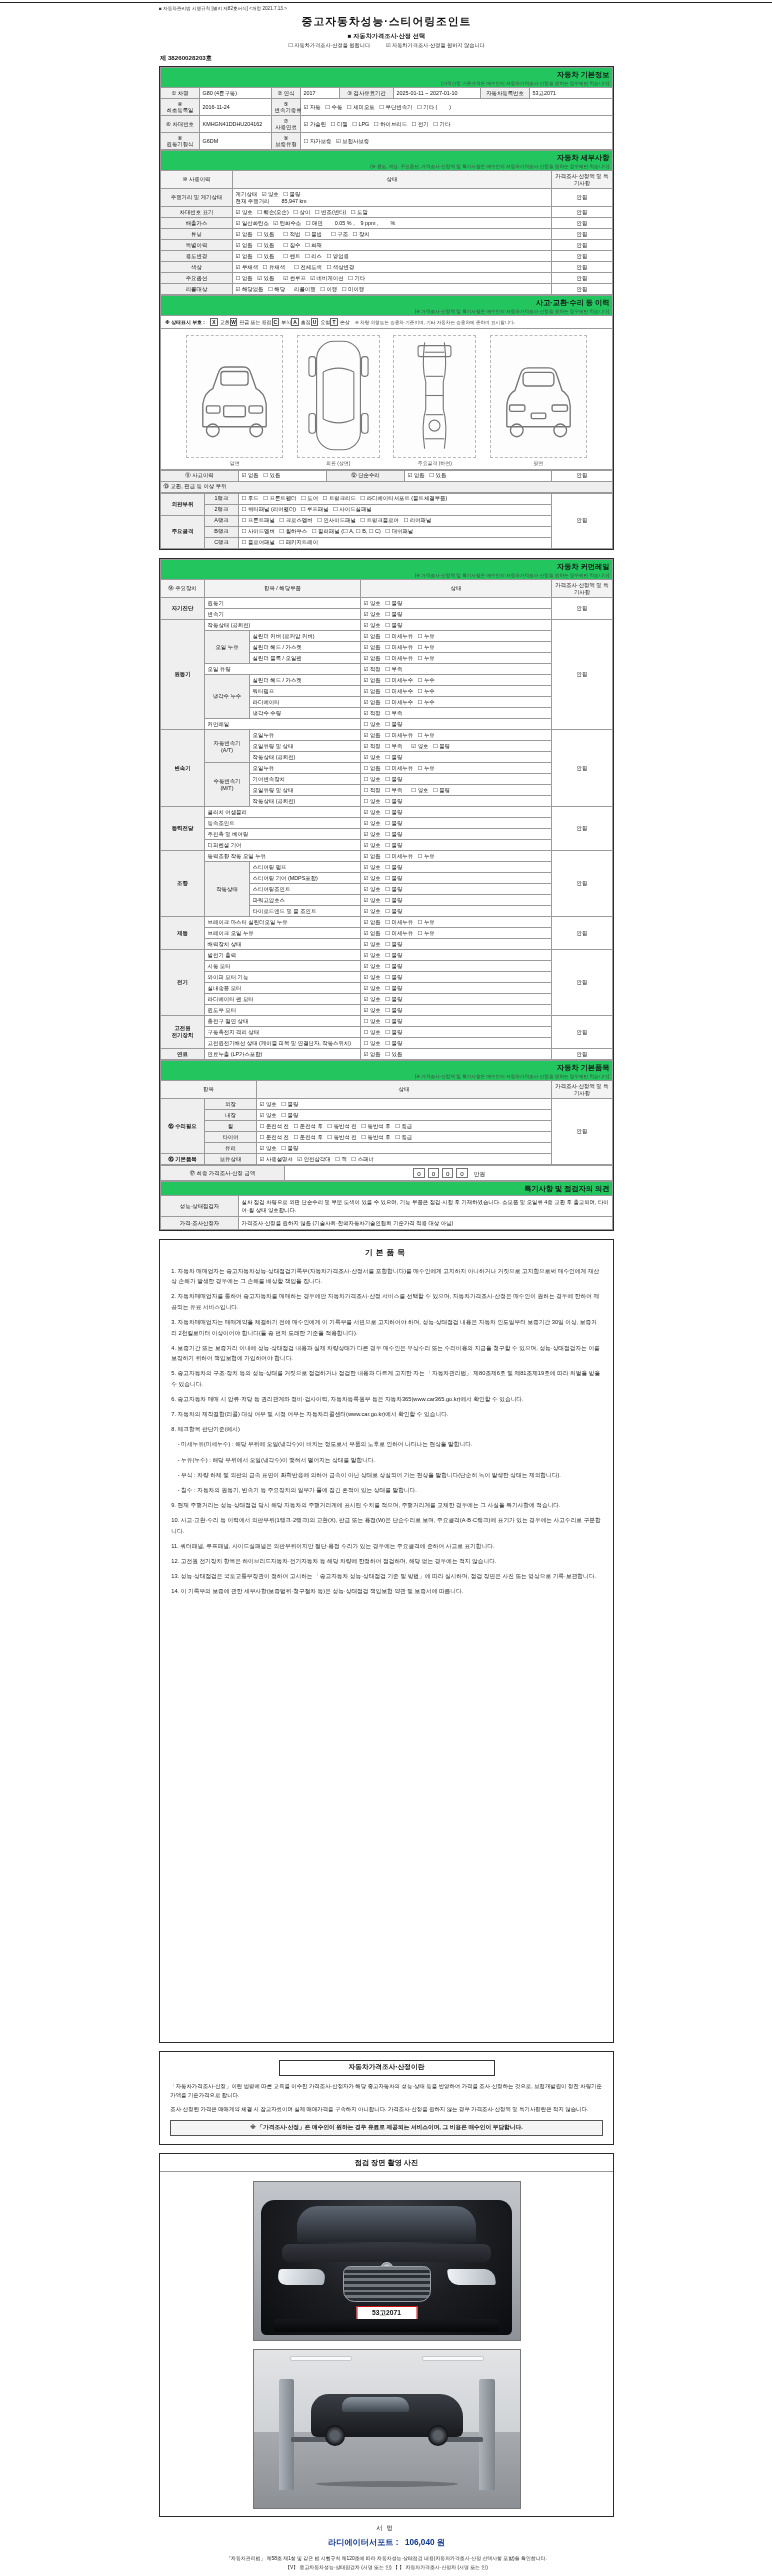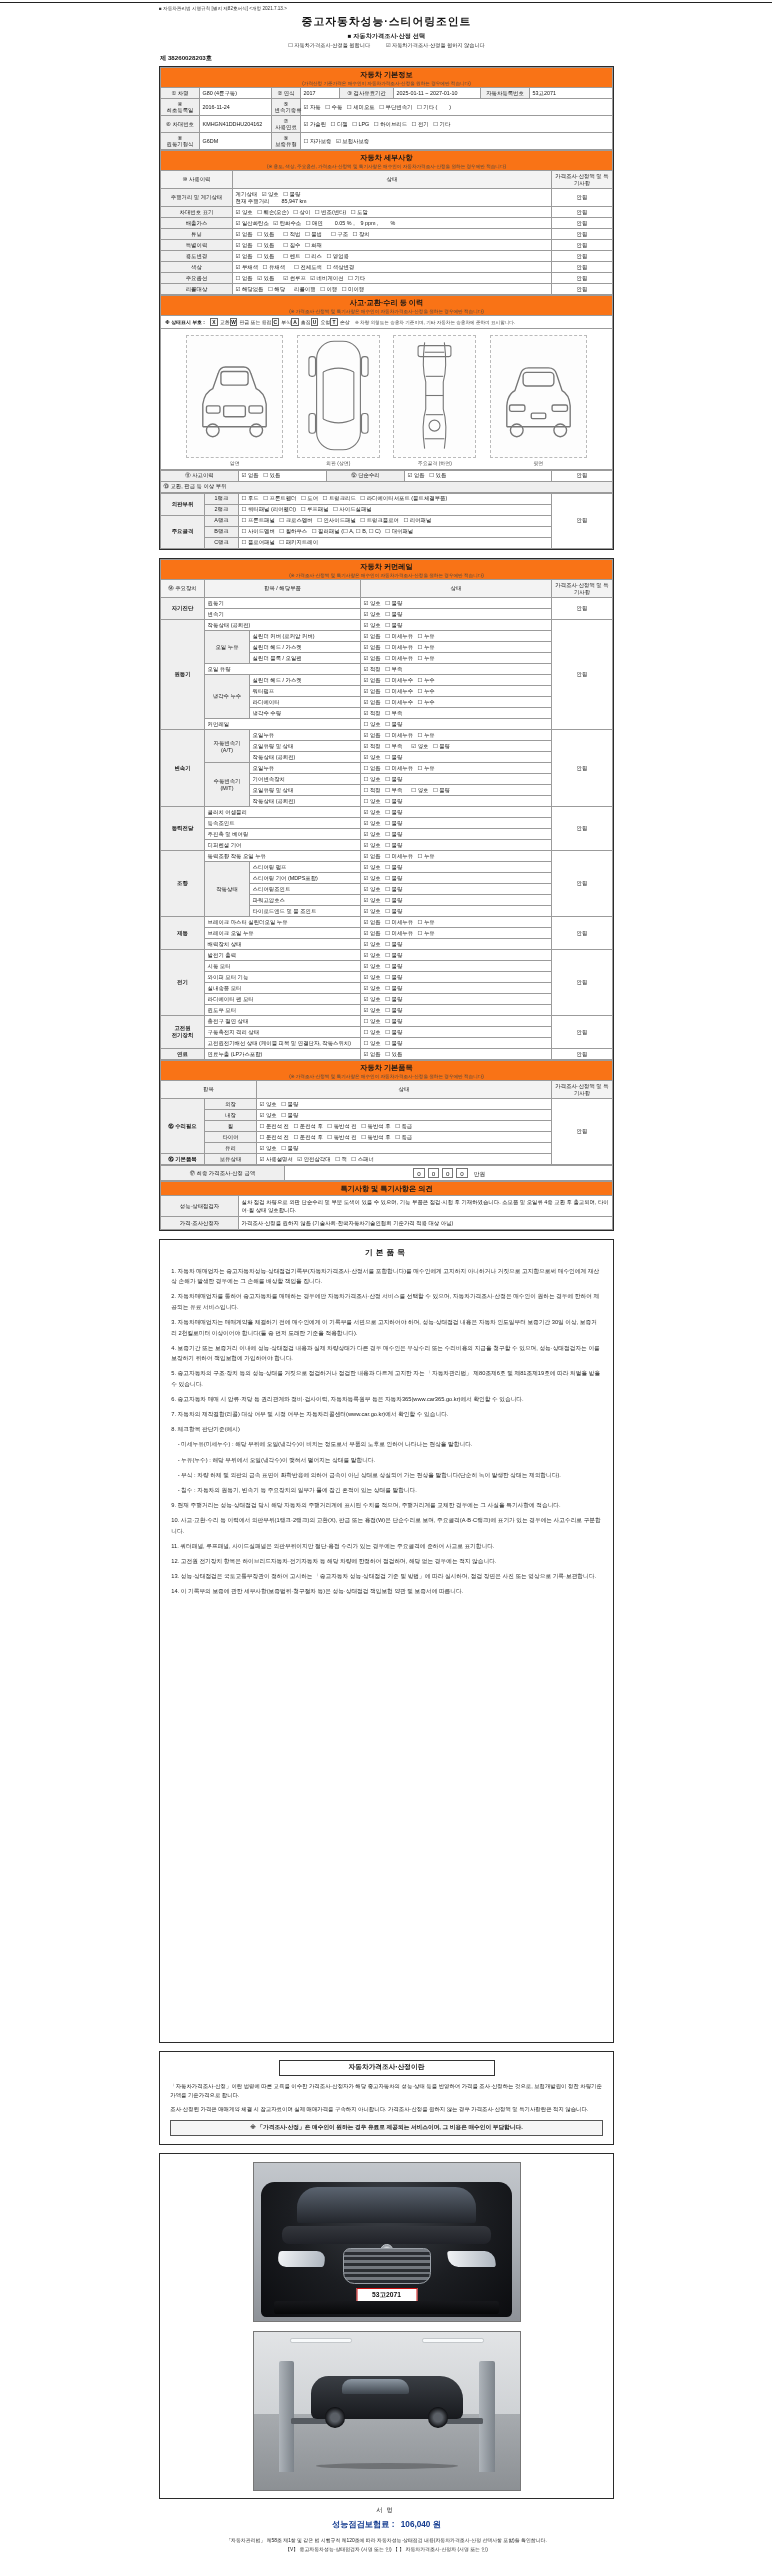--- a/index.html
+++ b/index.html
@@ -19,21 +19,21 @@
   .doc-no { font-size:6.2px; font-weight:bold; margin:5.2px 0 2.6px 1px; }
 
   .block { border:0.9px solid #2b2b2b; margin-bottom:8.2px; background:#fff; }
   table.tbl { width:100%; border-collapse:collapse; table-layout:fixed; }
   .tbl td { border:0.5px solid #9b9b9b; font-size:5.4px; padding:1.5px 2.6px; vertical-align:middle; word-break:break-all; }
   .tbl .lbl { background:#efefef; text-align:center; word-break:keep-all; }
   .tbl .hd { background:#f3f3f3; text-align:center; }
   .tbl .state { text-align:left; white-space:pre-wrap; }
   .tbl .price { text-align:center; }
   .tbl .device { font-weight:bold; }
-  .sec-title-cell { border:0.5px solid #9b9b9b; text-align:center; padding:2.6px 2.1px 2.1px; background:#f97316; }
+  .sec-title-cell { border:0.5px solid #9b9b9b; text-align:right; padding:2.6px 2.1px 2.1px; background:#22c55e; }
   .sec-title-cell .t { font-size:7.2px; font-weight:bold; }
   .sec-title-cell .n { font-size:4.6px; color:#444; font-weight:normal; margin-top:1px; display:block; }
 
   
   .legend-row { display:flex; align-items:center; gap:5.2px; border:0.5px solid #9b9b9b; border-top:none; padding:2.1px 4.1px; font-size:4.9px; flex-wrap:wrap; }
   .legend-prefix { font-weight:bold; }
   .legend-item { display:inline-flex; align-items:center; gap:2.1px; }
   .legend-code { display:inline-block; width:7.7px; height:7.7px; border:0.5px solid #666; text-align:center; line-height:7.7px; font-size:4.9px; font-weight:bold; background:#fafafa; }
   .legend-note { font-size:4.6px; color:#444; }
   .diagram-row { display:flex; justify-content:center; gap:13.4px; padding:6.2px 4.1px 3.1px; border:0.5px solid #9b9b9b; border-top:none; }
@@ -692,21 +692,21 @@
       </table>
 
     <table class="tbl">
       <colgroup>
           <col style="width:78px">
           <col>
         </colgroup>
       <tbody>
           <tr>
             <td class="sec-title-cell" colspan="2">
-        <span class="t">특기사항 및 특기사항은 의견</span>
+        <span class="t">특기사항 및 점검자의 의견</span>
       </td>
           </tr>
       </tbody>
         <tbody id="opinion-body">
           <tr>
             <td class="lbl">성능·상태점검자</td>
             <td class="opinion-text">실차 점검 차량으로 외판 단순수리 및 부분 도색이 있을 수 있으며, 기능 부품은 점검·시험 후 기재하였습니다. 소모품 및 오일류 4종 교환 후 출고되며, 타이어·휠 상태 양호합니다.</td>
           </tr>
           <tr>
             <td class="lbl">가격·조사산정자</td>
@@ -743,20 +743,21 @@
   <div class="pricing-box">
     <div class="pricing-title">자동차가격조사·산정이란</div>
     <div>
         <div class="pricing-para">「자동차가격조사·산정」이란 법령에 따른 교육을 이수한 가격조사·산정자가 해당 중고자동차의 성능·상태 등을 반영하여 가격을 조사·산정하는 것으로, 보험개발원이 정한 차량기준가액을 기준가격으로 합니다.</div>
         <div class="pricing-para">조사·산정된 가격은 매매계약 체결 시 참고자료이며 실제 매매가격을 구속하지 아니합니다. 가격조사·산정을 원하지 않는 경우 가격조사·산정액 및 특기사항란은 적지 않습니다.</div>
       </div>
     <div class="pricing-note">※ 「가격조사·산정」은 매수인이 원하는 경우 유료로 제공되는 서비스이며, 그 비용은 매수인이 부담합니다.</div>
   </div>
 
   <div class="photos-box">
+    <div class="photos-title">점검 장면 촬영 사진</div>
 
     <div class="photo photo-front">
       <div class="pf-car">
         <div class="pf-windshield"></div>
         <div class="pf-hood"></div>
         <div class="pf-emblem"></div>
         <div class="pf-grille"></div>
         <div class="pf-headlight left"></div>
         <div class="pf-headlight right"></div>
         <div class="pf-plate">53고2071</div>
@@ -775,21 +776,21 @@
         <div class="pl-car-glass"></div>
         <div class="pl-wheel front"></div>
         <div class="pl-wheel rear"></div>
       </div>
       <div class="pl-shadow"></div>
     </div>
   </div>
 
   <div class="sign-label">서명</div>
   <div class="premium-line">
-    <span>성능점검보험료 :</span>
+    <span>라디에이터서포트 :</span>
     <span class="v">106,040 원</span>
   </div>
 
   <div class="footer">
     <div>「자동차관리법」 제58조 제1항 및 같은 법 시행규칙 제120조에 따라 자동차성능·상태점검 내용(자동차가격조사·산정 선택사항 포함)을 확인합니다.</div>
     <div>【V】 중고자동차성능·상태점검자 (서명 또는 인)      【 】 자동차가격조사·산정자 (서명 또는 인)</div>
   </div>
 
 </div>
 

